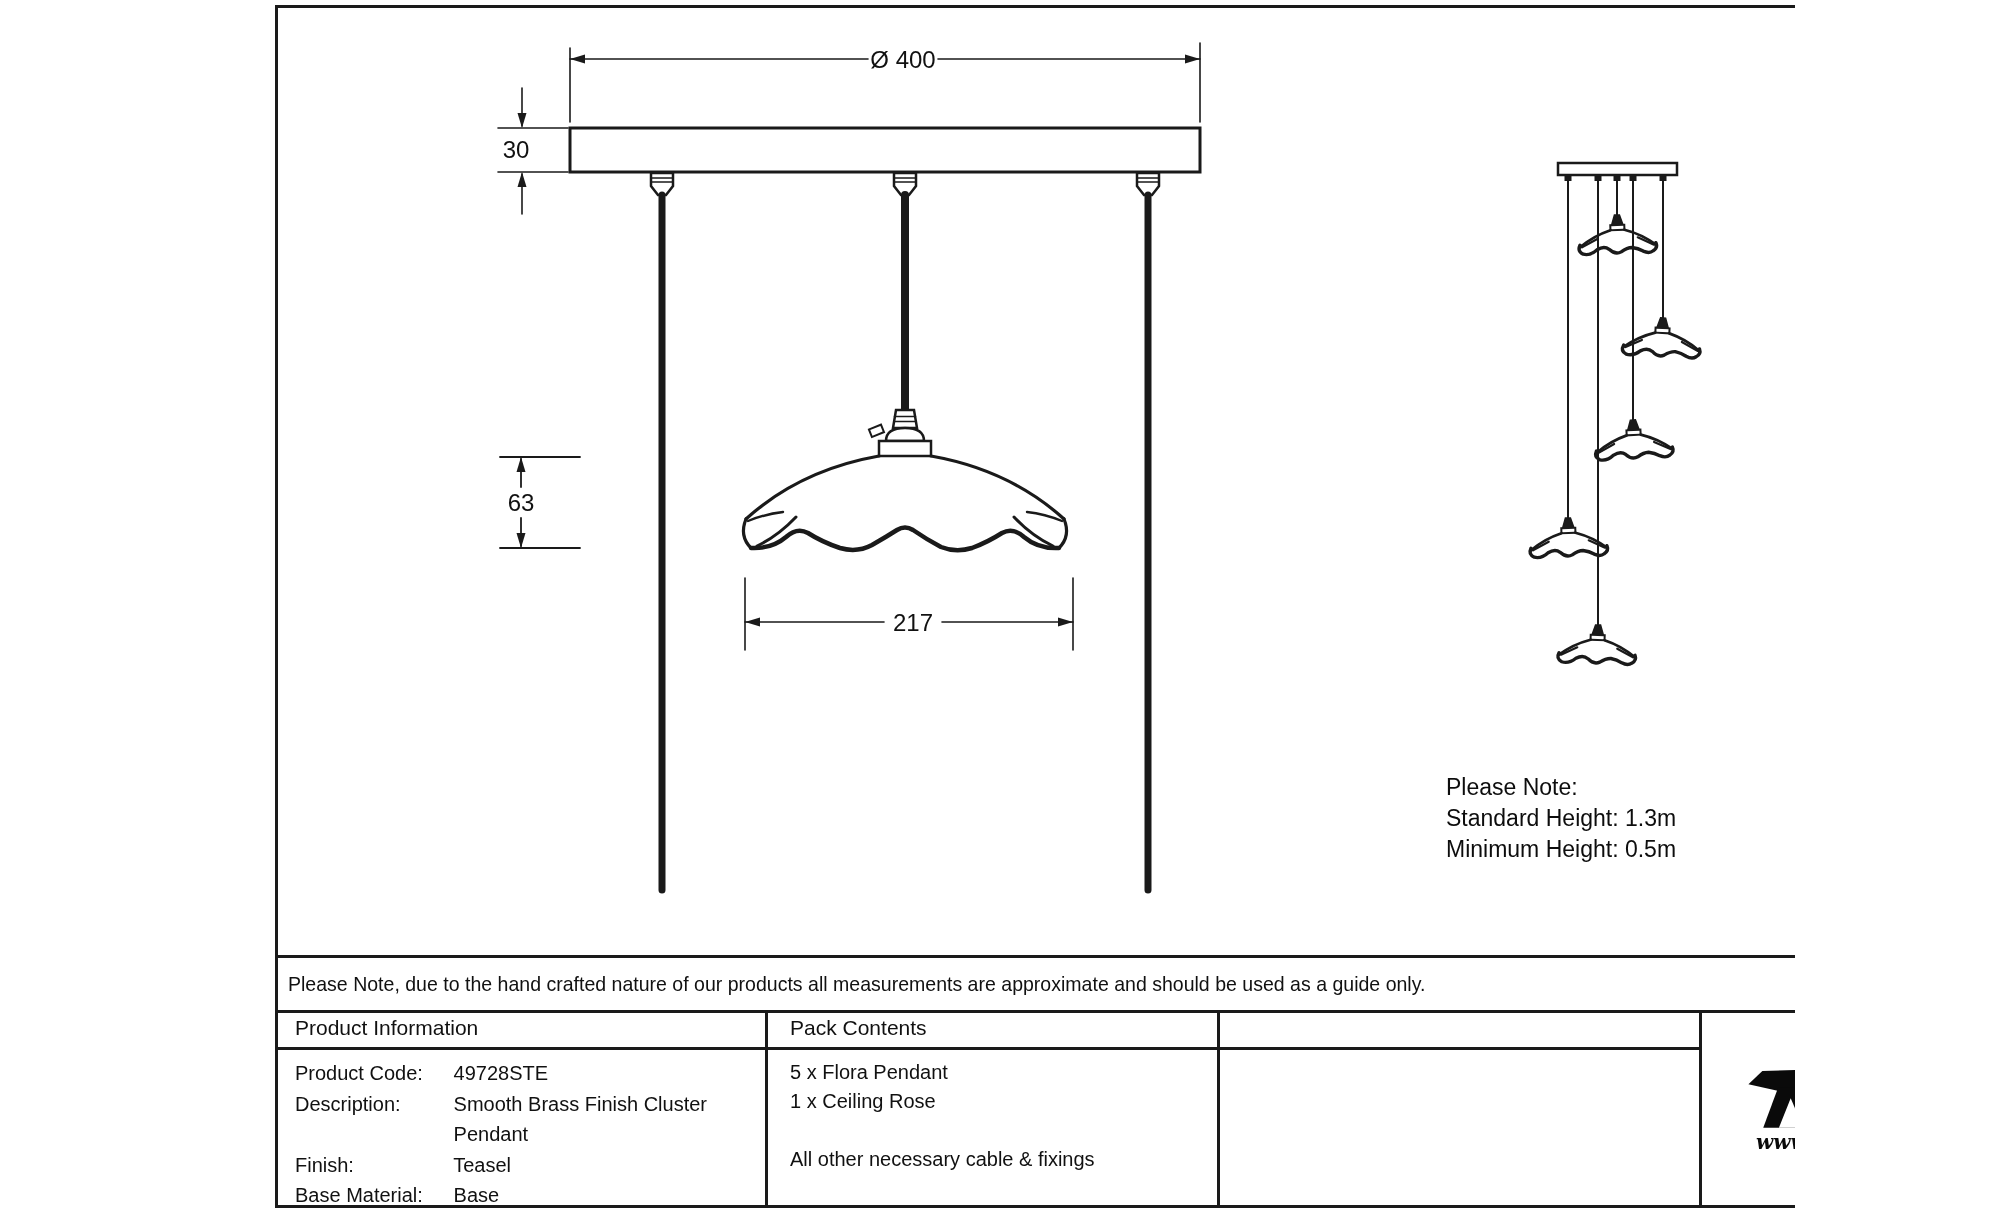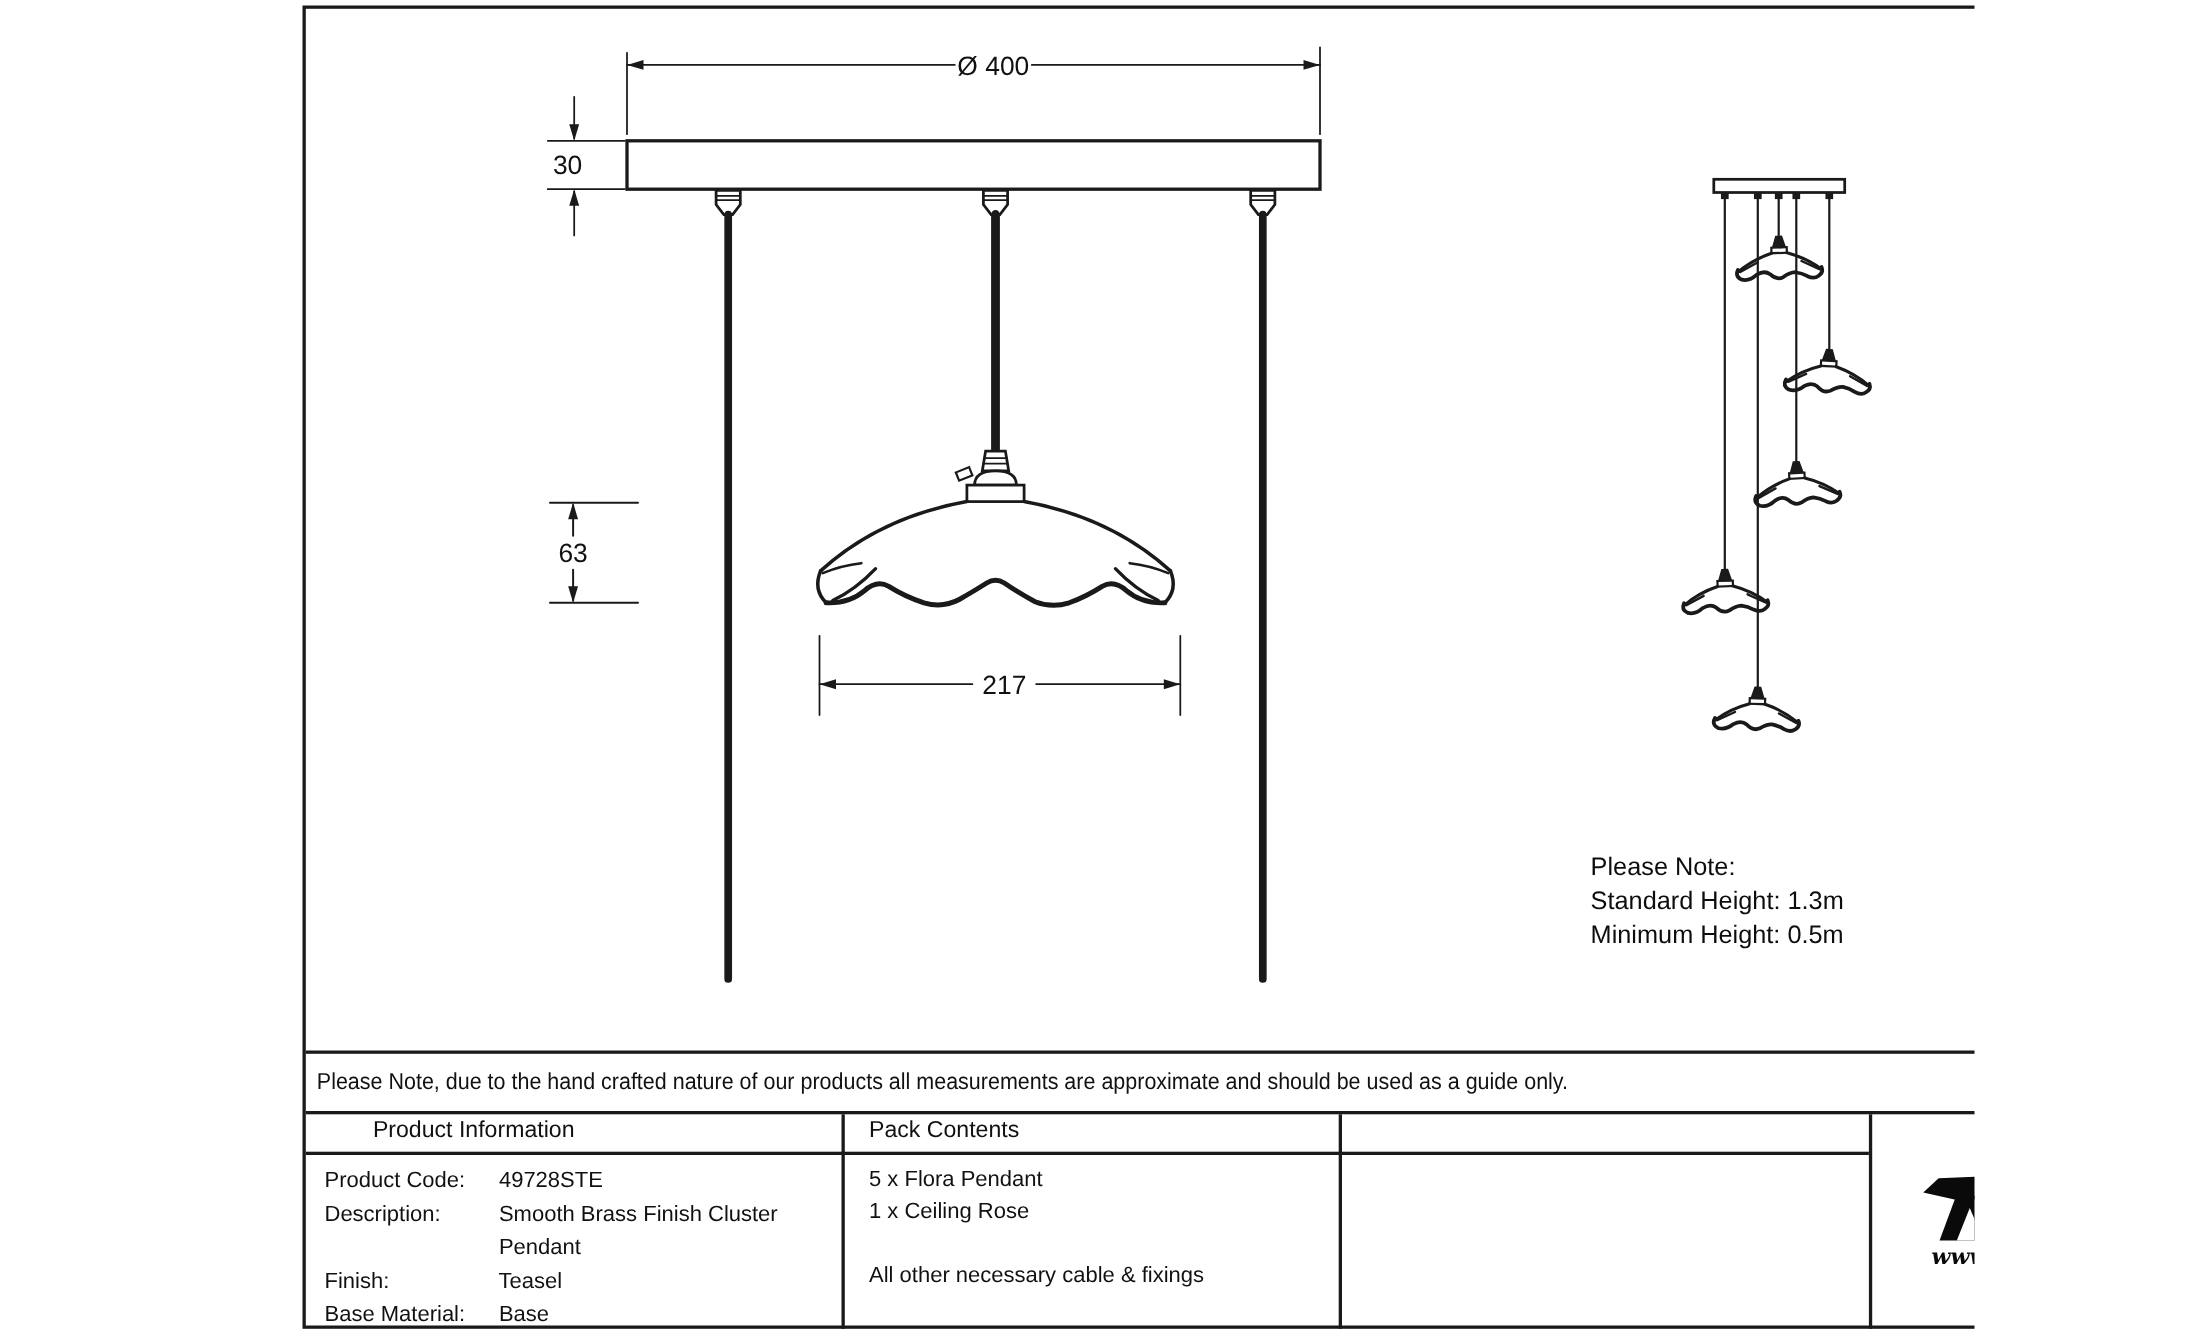--- a/index.html
+++ b/index.html
@@ -185,21 +185,21 @@
     <span>Please Note, due to the hand crafted nature of our products all measurements are approximate and should be used as a guide only.</span>
   </div>
 
   <div class="info-table">
     <div class="vline" style="left:487px;height:195px;"></div>
     <div class="vline" style="left:939px;height:195px;"></div>
     <div class="vline" style="left:1421px;height:195px;"></div>
     <div class="hline" style="left:0;top:34px;width:1421px;"></div>
   </div>
 
-  <div class="th" style="left:295px;top:1016px;position:absolute;margin-left:44px;">Product Information</div>
+  <div class="th" style="left:295px;top:1016px;position:absolute;">Product Information</div>
   <div class="th" style="left:790px;top:1016px;position:absolute;">Pack Contents</div>
 
   <div class="col-lines" style="left:295px;top:1058px;">
     <div>
       <span class="lbl">Product Code:</span>
       <span>49728STE</span>
     </div>
     <div>
       <span class="lbl">Description:</span>
       <span>Smooth Brass Finish Cluster</span>

